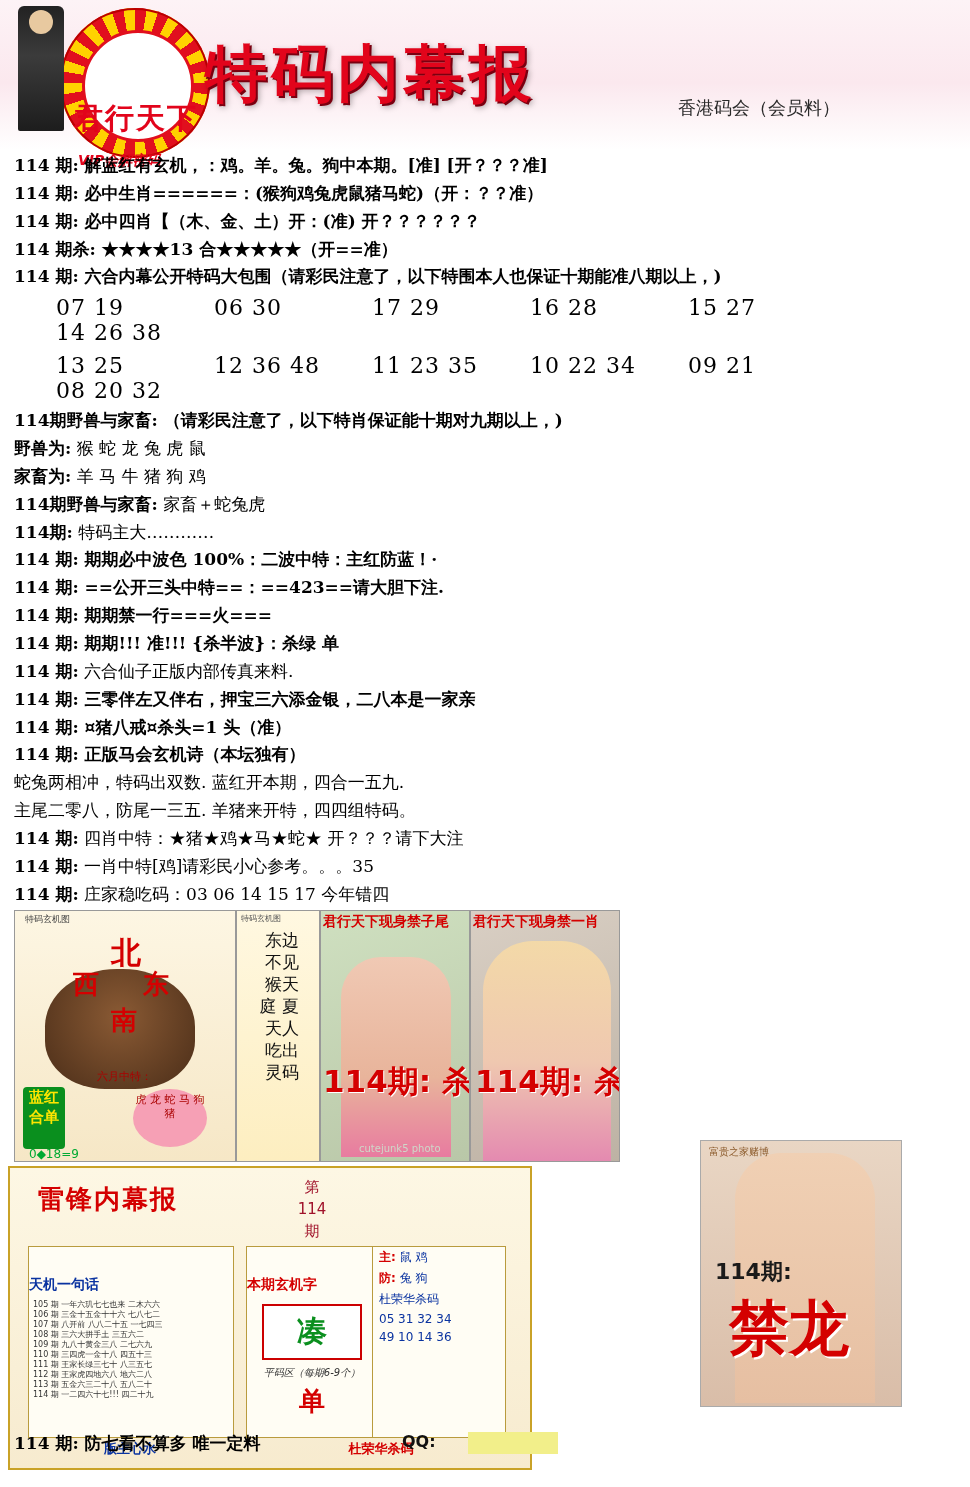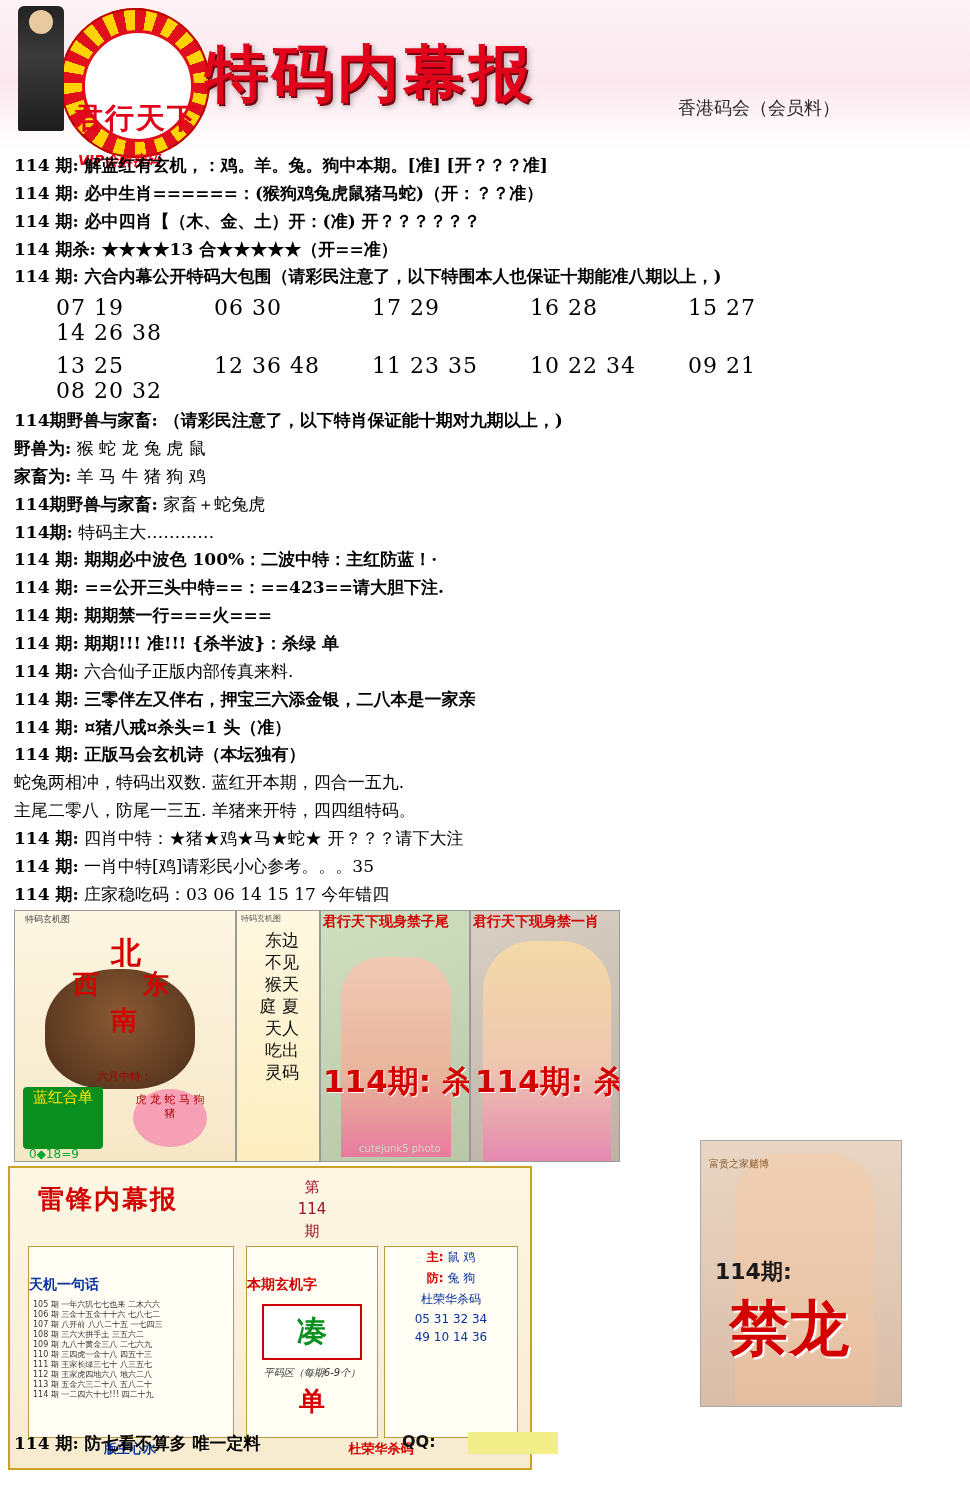--- a/index.html
+++ b/index.html
@@ -86,22 +86,22 @@
   .c1 .fox{
     position:absolute;left:30px;top:58px;width:150px;height:120px;
     background:radial-gradient(circle at 50% 40%,#8a5a34,#4a2d18);
     border-radius:48% 48% 40% 40%;
   }
   .c1 .t-bei{position:absolute;left:96px;top:22px;font-size:30px;font-weight:bold;color:#d40000;font-family:"DejaVu Serif",serif;}
   .c1 .t-xi{position:absolute;left:58px;top:56px;font-size:26px;font-weight:bold;color:#d40000;font-family:"DejaVu Serif",serif;}
   .c1 .t-dong{position:absolute;left:128px;top:56px;font-size:26px;font-weight:bold;color:#d40000;font-family:"DejaVu Serif",serif;}
   .c1 .t-nan{position:absolute;left:96px;top:92px;font-size:26px;font-weight:bold;color:#d40000;font-family:"DejaVu Serif",serif;}
   .c1 .badge{
-    position:absolute;left:8px;top:176px;width:80px;height:62px;
-    background:#0a8f1e;color:#ffe600;font-size:15px;font-weight:normal;
+    position:absolute;left:8px;top:176px;width:42px;height:62px;
+    background:#0a8f1e;color:#ffe600;font-size:15px;font-weight:bold;
     line-height:20px;text-align:center;border-radius:4px;
   }
   .c1 .pig{
     position:absolute;left:118px;top:178px;width:74px;height:54px;border-radius:50%;
     background:#f6a0b5;color:#a00;font-size:11px;text-align:center;line-height:14px;padding-top:4px;
   }
   .c1 .cap{position:absolute;left:10px;top:2px;font-size:9px;color:#444;}
   .c1 .mini{position:absolute;left:82px;top:158px;font-size:11px;color:#a00;}
   .c1 .digits{position:absolute;left:14px;top:236px;font-size:12px;color:#0a3;}
 
@@ -130,21 +130,21 @@
     border:2px solid #c9a227;background:linear-gradient(180deg,#fdf7e4,#f7ebcf);
   }
   .bc-title{
     position:absolute;left:28px;top:14px;font-size:26px;font-weight:bold;color:#d40000;
     font-family:"DejaVu Serif",serif;letter-spacing:2px;
   }
   .bc-qi{position:absolute;left:282px;top:8px;font-size:15px;color:#a0122a;line-height:22px;text-align:center;width:40px;}
   .panel{position:absolute;border:1px solid #b99b3d;background:#fffdf4;}
   .p1{left:18px;top:78px;width:204px;height:190px;}
   .p2{left:236px;top:78px;width:130px;height:190px;}
-  .p3{left:374px;top:78px;width:132px;height:190px;text-align:center;}
+  .p3{left:362px;top:78px;width:132px;height:190px;}
   .p-h{font-size:14px;font-weight:bold;color:#0a33a0;text-align:left;padding:4px 0;margin-top:25px;}
   .p-h.red{color:#d40000;}
   .p1 .tbl{font-size:8px;line-height:10px;color:#333;padding:2px 4px;}
   .p2 .box{
     margin:6px auto;width:96px;height:52px;border:2px solid #c00;background:#fff;
     font-size:30px;font-weight:bold;color:#0a8f1e;text-align:center;line-height:50px;
     font-family:"DejaVu Serif",serif;
   }
   .p2 .pm{font-size:10px;text-align:center;color:#333;font-style:italic;}
   .p2 .dan{font-size:26px;font-weight:bold;color:#d40000;text-align:center;margin-top:4px;}
@@ -159,21 +159,21 @@
     font-size:13px;font-weight:bold;color:#d40000;
   }
 
   
   .rphoto{
     position:absolute;left:700px;top:1140px;width:200px;height:265px;
     border:1px solid #aaa;background:linear-gradient(180deg,#e9d6c4,#d9bda8);
     overflow:hidden;
   }
   .rphoto .body{position:absolute;left:34px;top:12px;width:140px;height:250px;border-radius:46px 46px 0 0;background:linear-gradient(180deg,#f0d0b4,#e6bfa2);}
-  .rphoto .cap{position:absolute;left:8px;top:16px;font-size:10px;color:#8b5a2b;}
+  .rphoto .cap{position:absolute;left:8px;top:4px;font-size:10px;color:#8b5a2b;}
   .rphoto .q{position:absolute;left:14px;top:116px;font-size:22px;font-weight:bold;color:#1a1a1a;}
   .rphoto .big{position:absolute;left:28px;top:148px;font-size:60px;font-weight:bold;color:#d40000;font-family:"DejaVu Serif",serif;text-shadow:2px 2px 0 #fff;}
 
   
   .lastline{
     position:absolute;left:14px;top:1432px;font-size:17px;font-weight:bold;
     font-family:"DejaVu Serif",serif;
   }
   .qqbox{
     position:absolute;left:468px;top:1432px;width:90px;height:22px;background:#f2ef8a;

